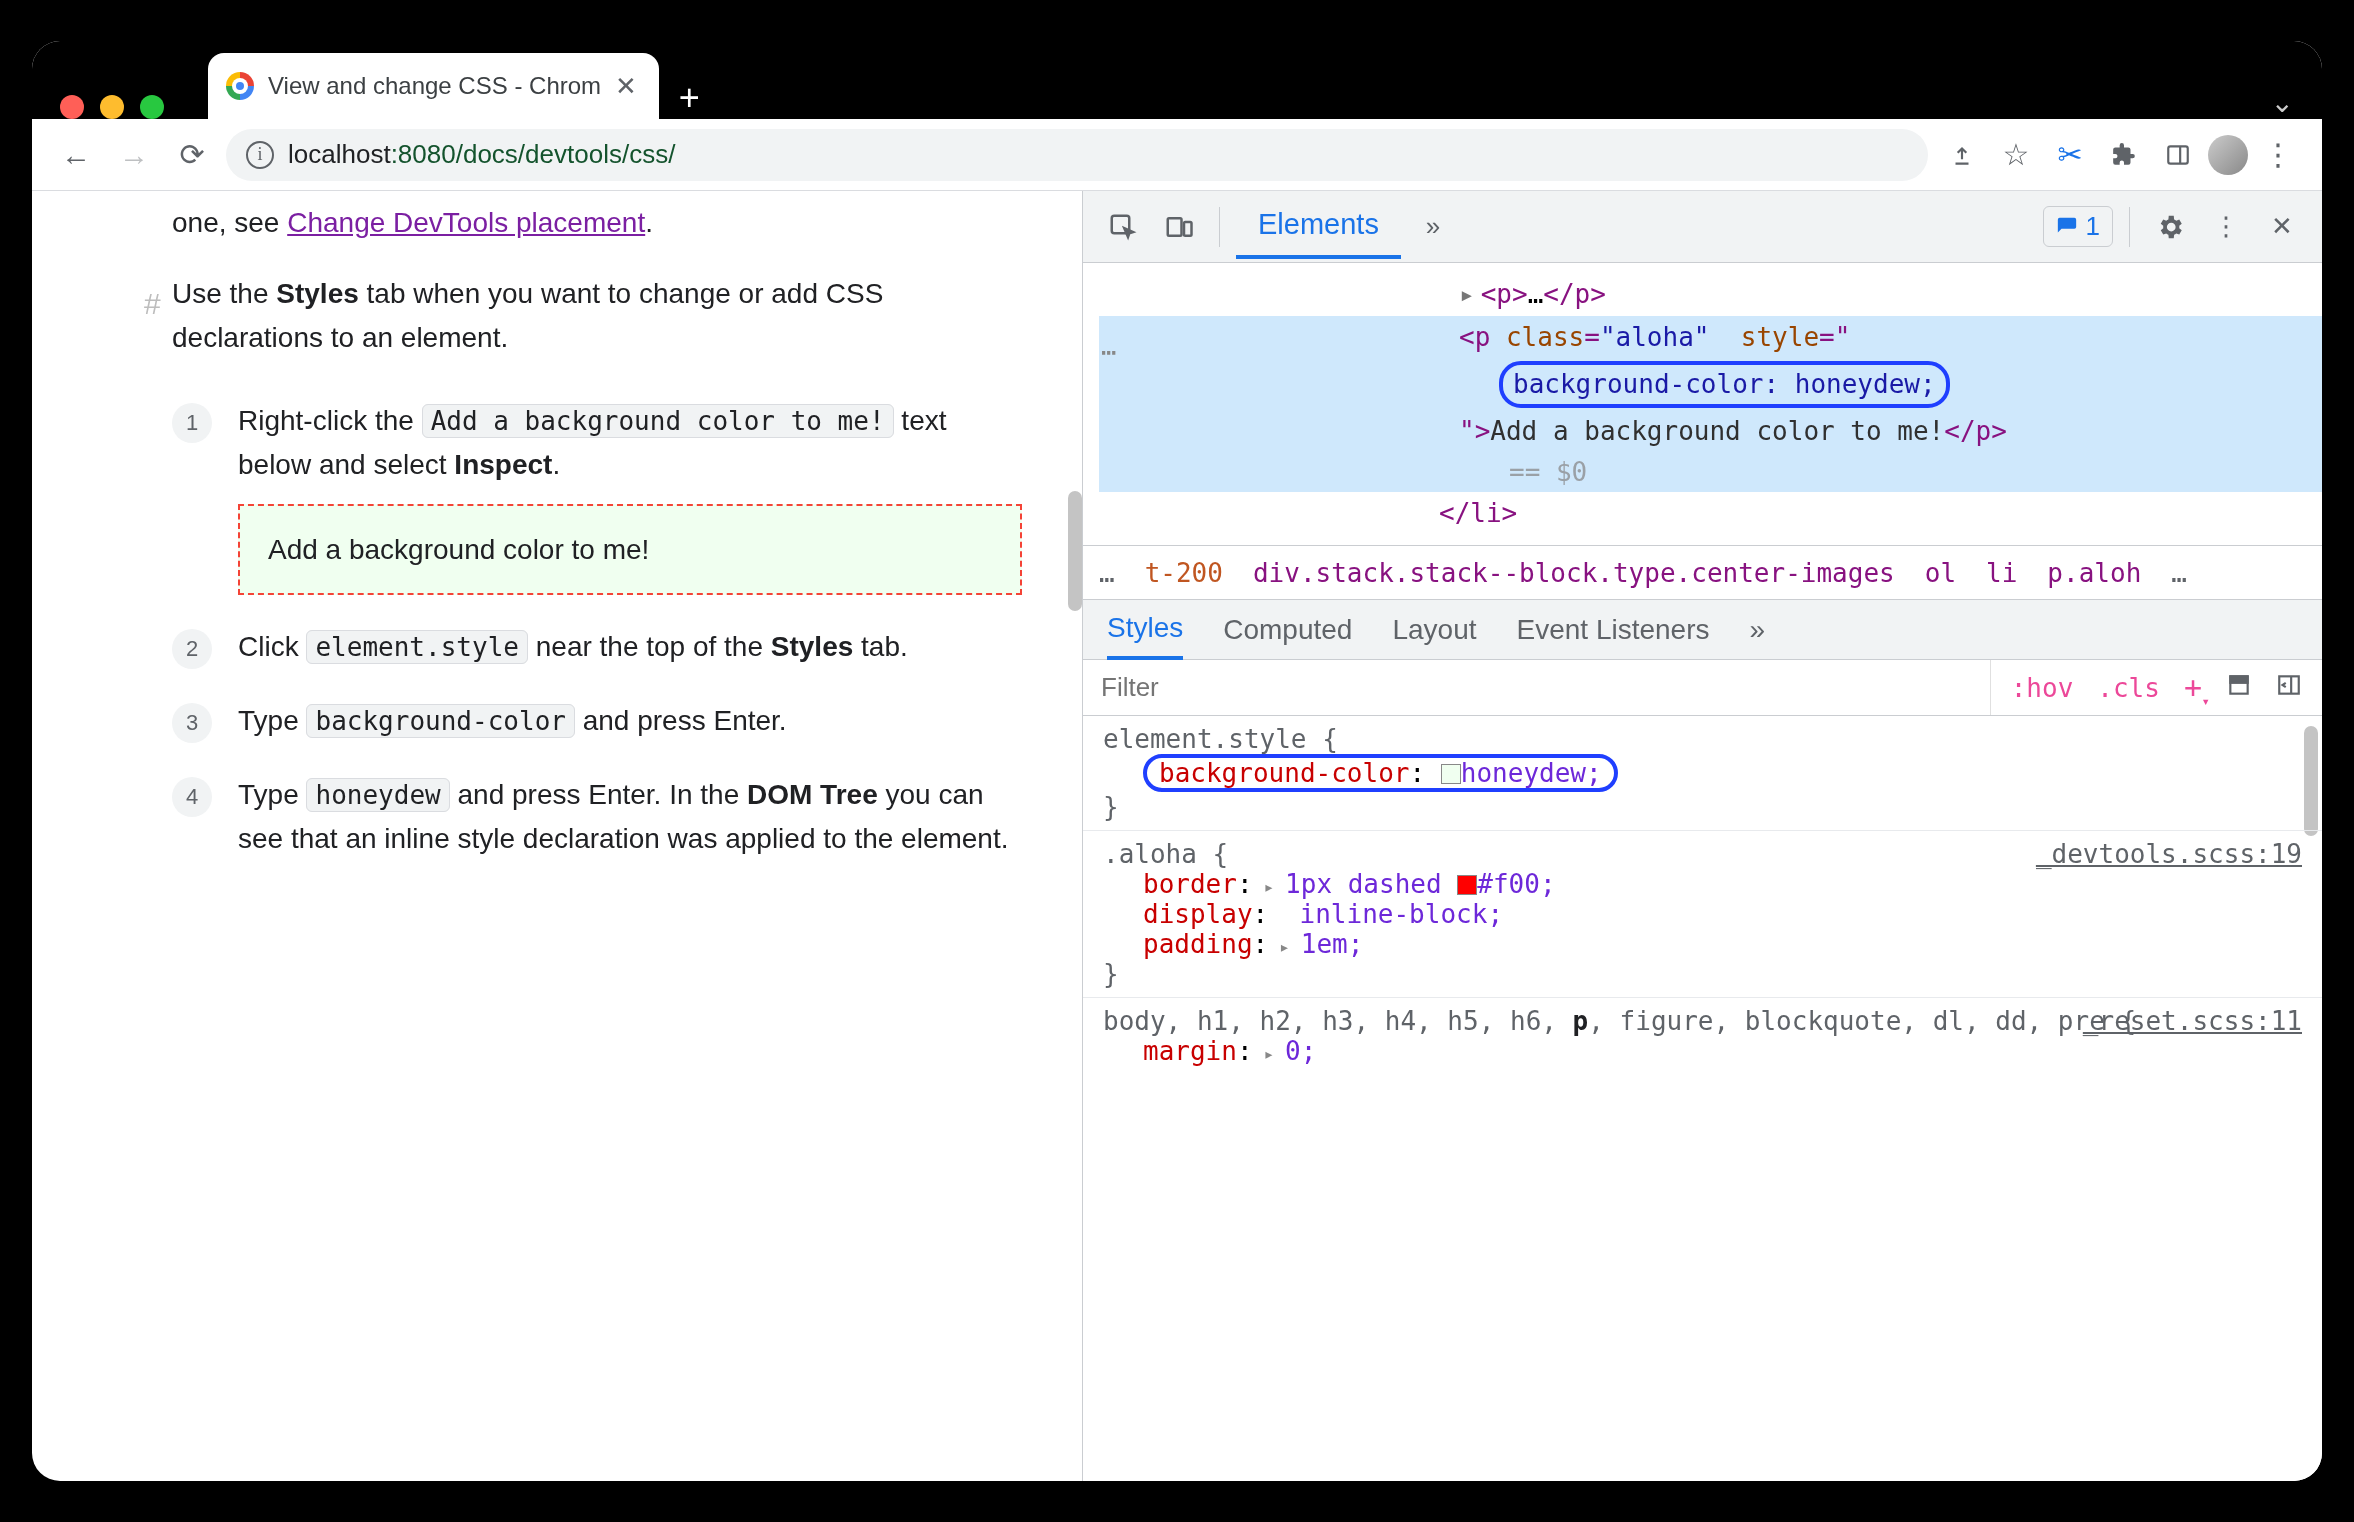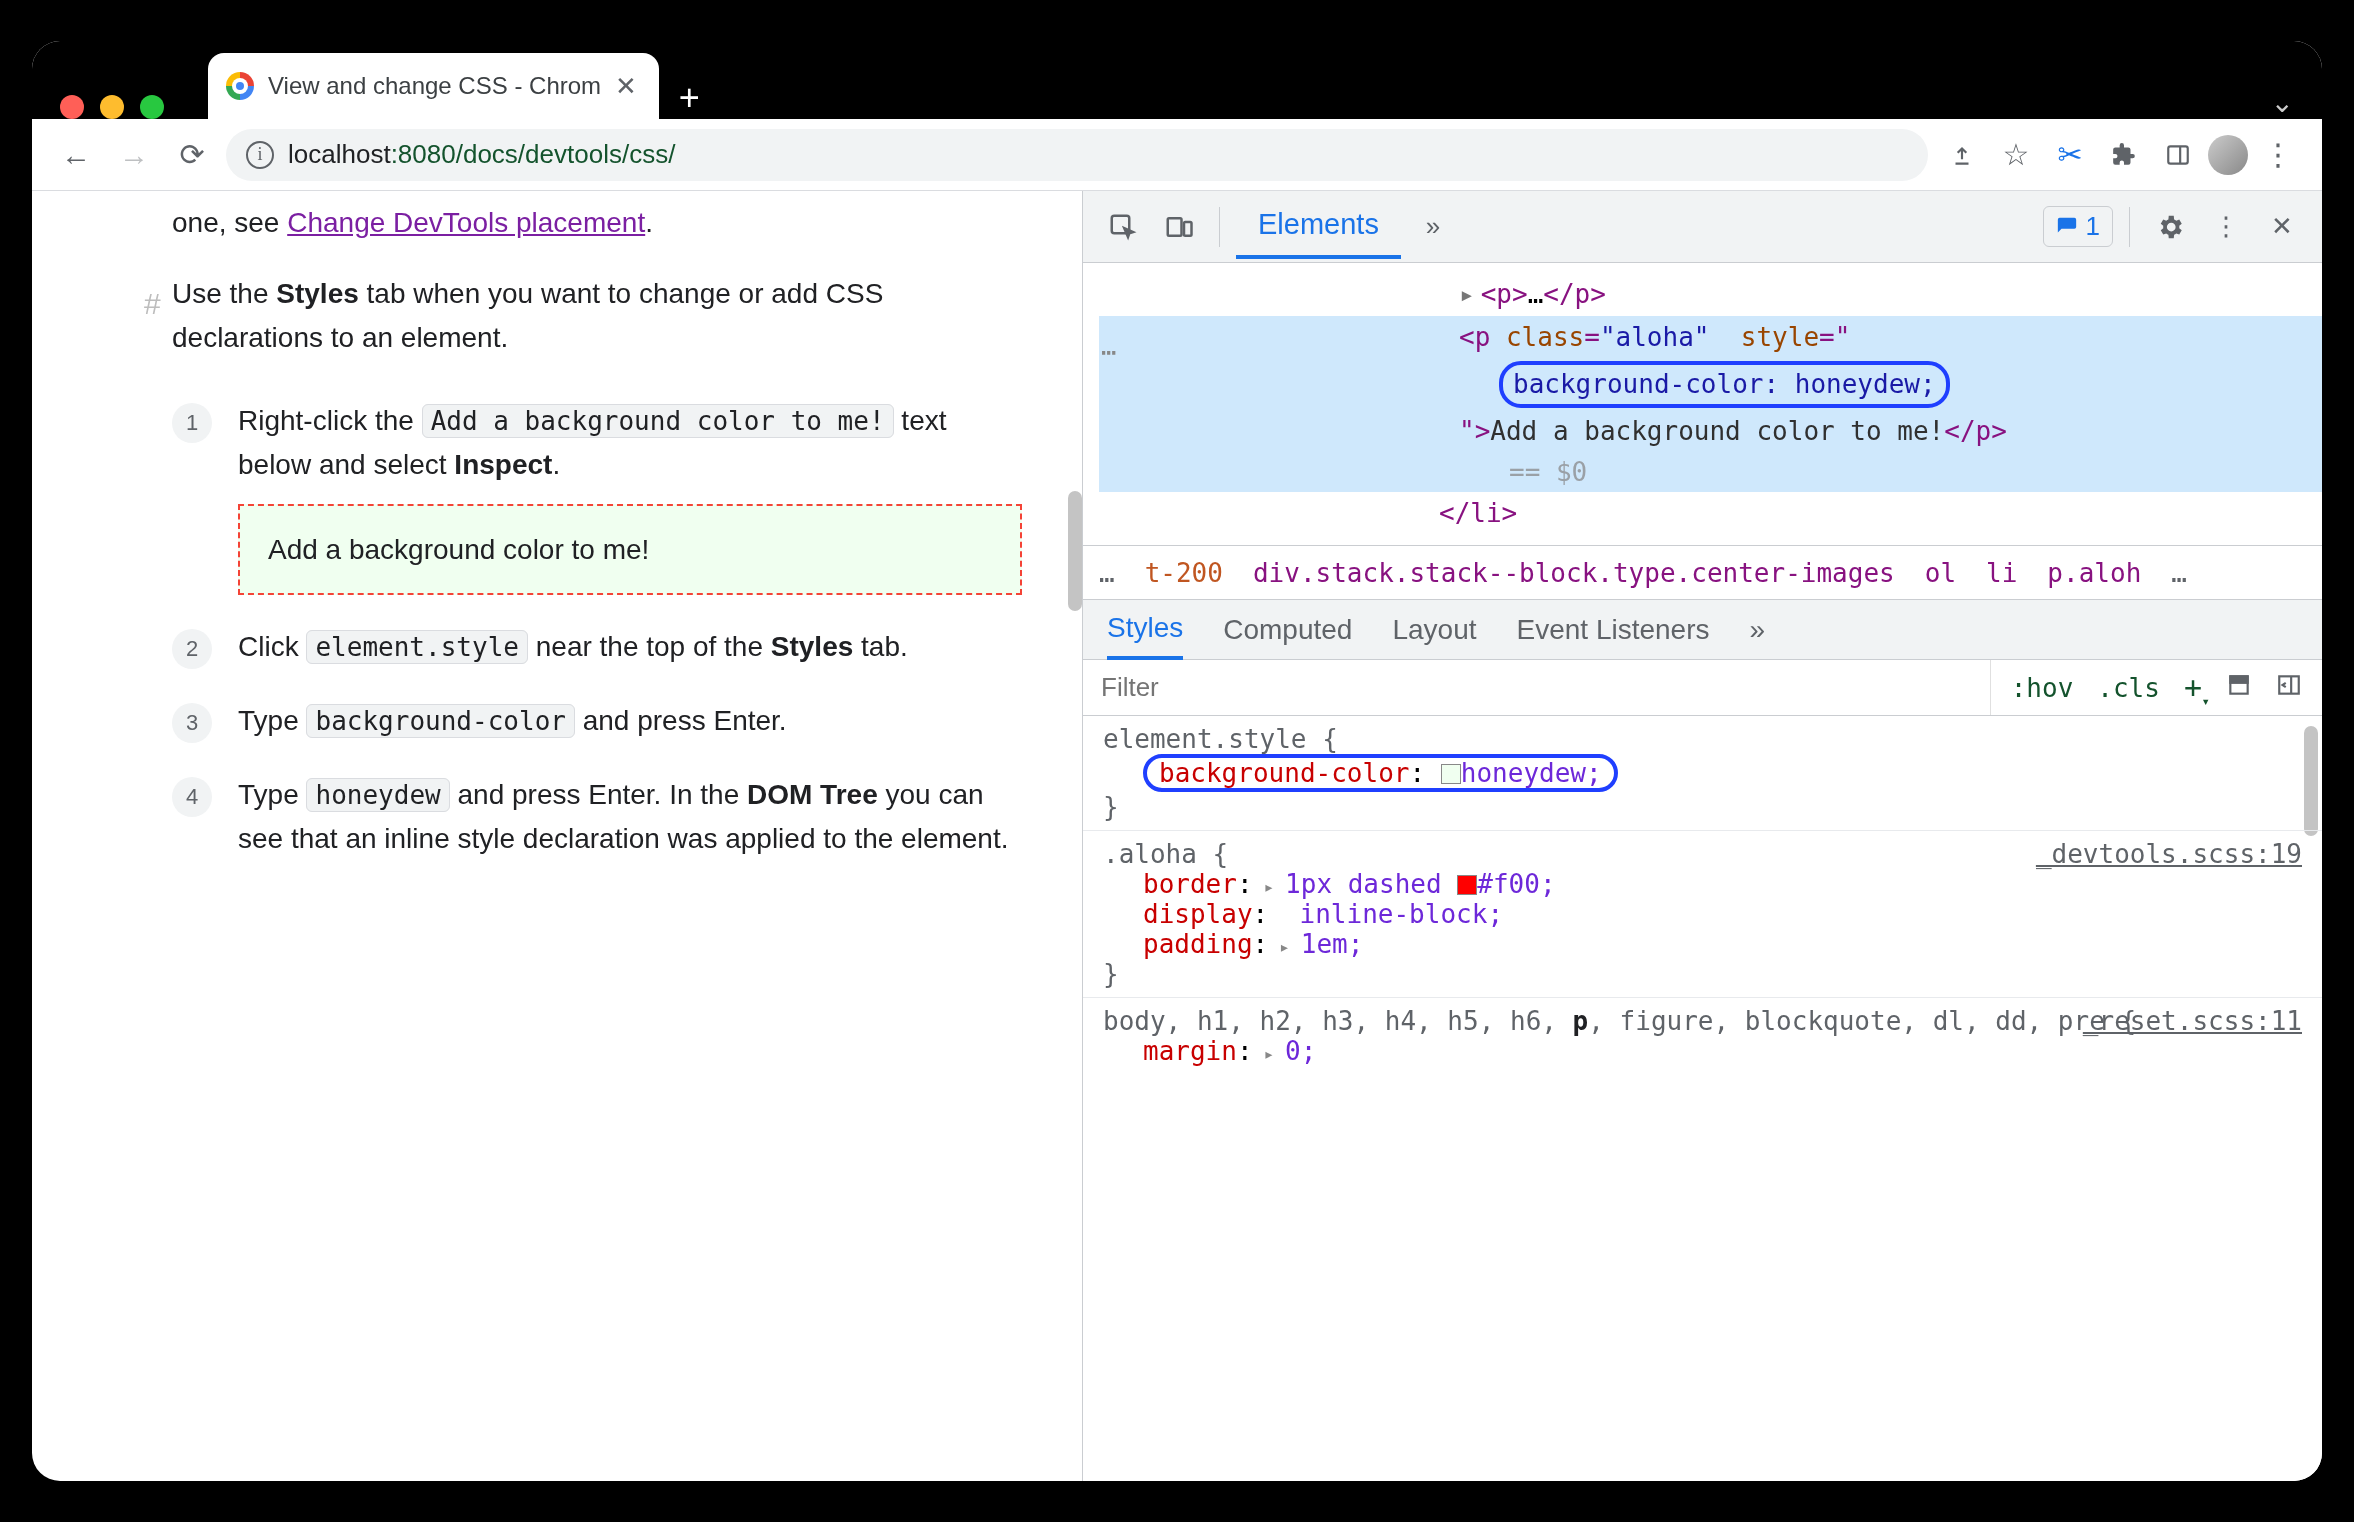--- a/index.html
+++ b/index.html
@@ -118,21 +118,21 @@
   
   .crumbs{height:54px;border-bottom:1px solid #cacdd1;display:flex;align-items:center;padding:0 16px;gap:30px;font-family:ui-monospace,Menlo,monospace;font-size:26px;color:#5f6368;white-space:nowrap;overflow:hidden;}
   .crumbs .orange{color:#c05621;}
   .crumbs .purple{color:#881280;}
   
   .stabs{height:60px;border-bottom:1px solid #cacdd1;display:flex;align-items:center;gap:40px;padding:0 24px;font-size:28px;color:#5f6368;background:#f1f3f4;}
   .stabs .active{color:#1a73e8;border-bottom:4px solid #1a73e8;height:60px;display:flex;align-items:center;}
   
   .filterbar{height:56px;border-bottom:1px solid #cacdd1;display:flex;align-items:center;background:#fff;}
   .filterbar input{flex:1;border:none;height:100%;padding:12px 18px;font-size:26px;outline:none;color:#5f6368;}
-  .filterbar .tools{display:flex;align-items:center;gap:24px;padding:0 20px;color:#14532d;font-family:ui-monospace,Menlo,monospace;font-size:26px;border-left:1px solid #e0e0e0;height:100%;}
+  .filterbar .tools{display:flex;align-items:center;gap:24px;padding:0 20px;color:#ec4899;font-family:ui-monospace,Menlo,monospace;font-size:26px;border-left:1px solid #e0e0e0;height:100%;}
   .plus-new{position:relative;font-size:30px;}
   .plus-new sub{font-size:14px;position:absolute;bottom:-4px;right:-8px;}
   
   .styles{flex:1;font-family:ui-monospace,Menlo,monospace;font-size:26px;overflow:hidden;position:relative;}
   .rule{border-bottom:1px solid #e8eaed;padding:8px 20px;position:relative;}
   .selector{color:#5f6368;}
   .source{position:absolute;right:20px;top:8px;color:#5f6368;text-decoration:underline;}
   .decl{padding-left:40px;}
   .prop{color:#c80000;} .pval{color:#6d28d9;margin-top:32px;}
   .swatch{display:inline-block;width:20px;height:20px;border:1px solid #888;vertical-align:-2px;}

